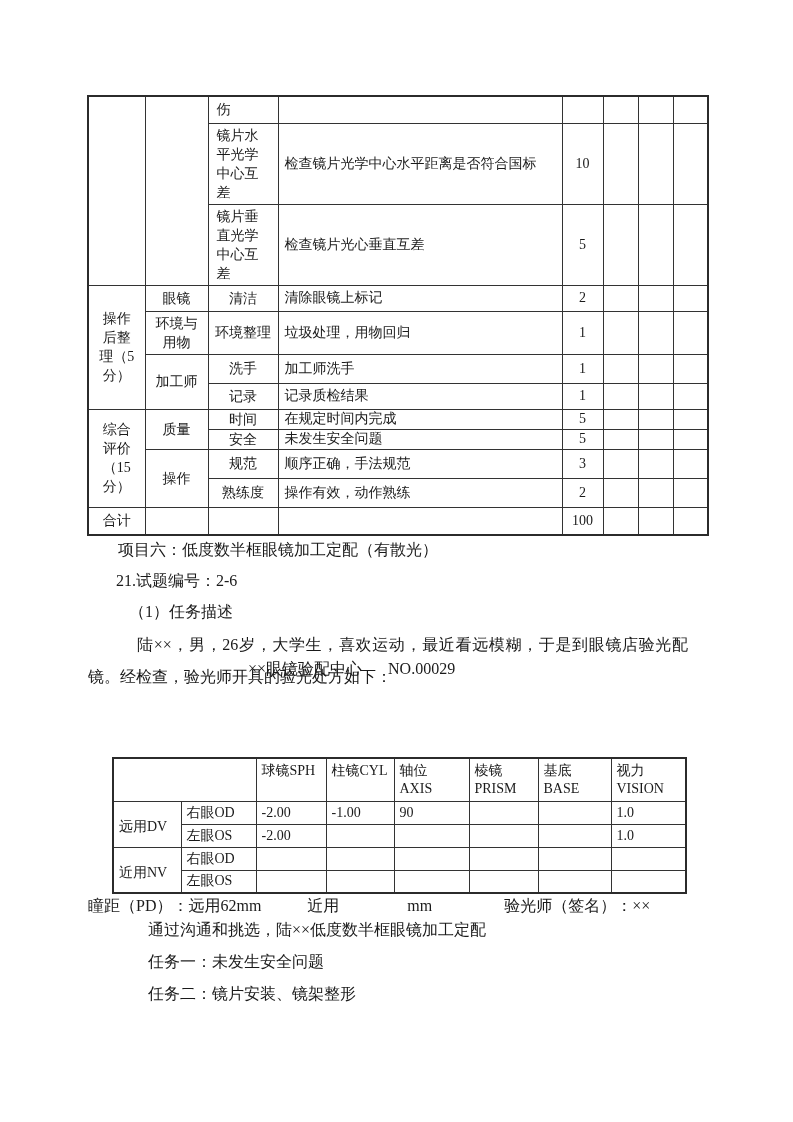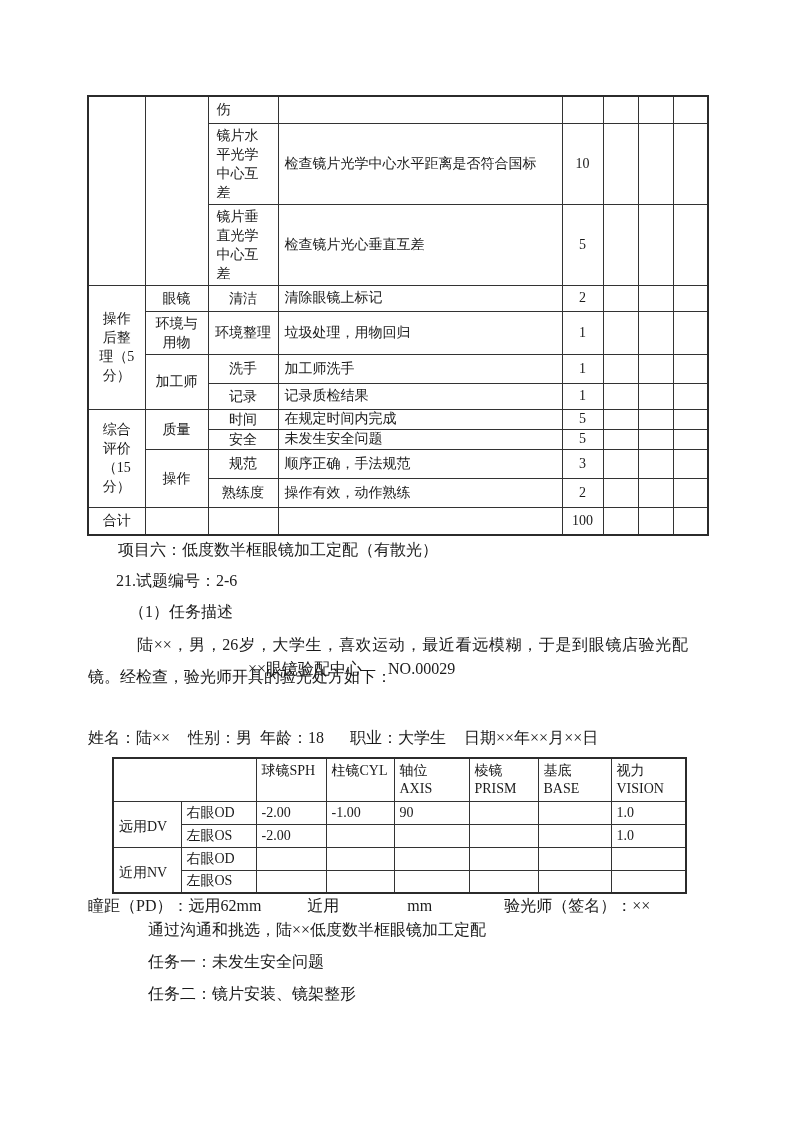--- a/index.html
+++ b/index.html
@@ -185,23 +185,20 @@
   </tbody>
     </table>
 
   <div class="line" style="left:118px; top:540px;">项目六：低度数半框眼镜加工定配（有散光）</div>
   <div class="line" style="left:116px; top:571px;">21.试题编号：2-6</div>
   <div class="line" style="left:129px; top:602px;">（1）任务描述</div>
   <p class="para">陆××，男，26岁，大学生，喜欢运动，最近看远模糊，于是到眼镜店验光配镜。经检查，验光师开具的验光处方如下：</p>
 
   <div class="line" style="left:248px; top:659px;">
     <span>××眼镜验配中心</span><span class="gap" style="width:26px;"></span><span>NO.00029</span>
-  </div>
-  <div class="line" style="left:88px; top:728px;">
-    <span>姓名：陆××</span><span class="gap" style="width:18px;"></span><span>性别：男</span><span class="gap" style="width:8px;"></span><span>年龄：18</span><span class="gap" style="width:26px;"></span><span>职业：大学生</span><span class="gap" style="width:18px;"></span><span>日期××年××月××日</span>
   </div>
 
   <table class="presc">
     <colgroup>
       <col style="width:68px">
         <col style="width:75px">
         <col style="width:70px">
         <col style="width:68px">
       <col style="width:75px">
         <col style="width:69px">

